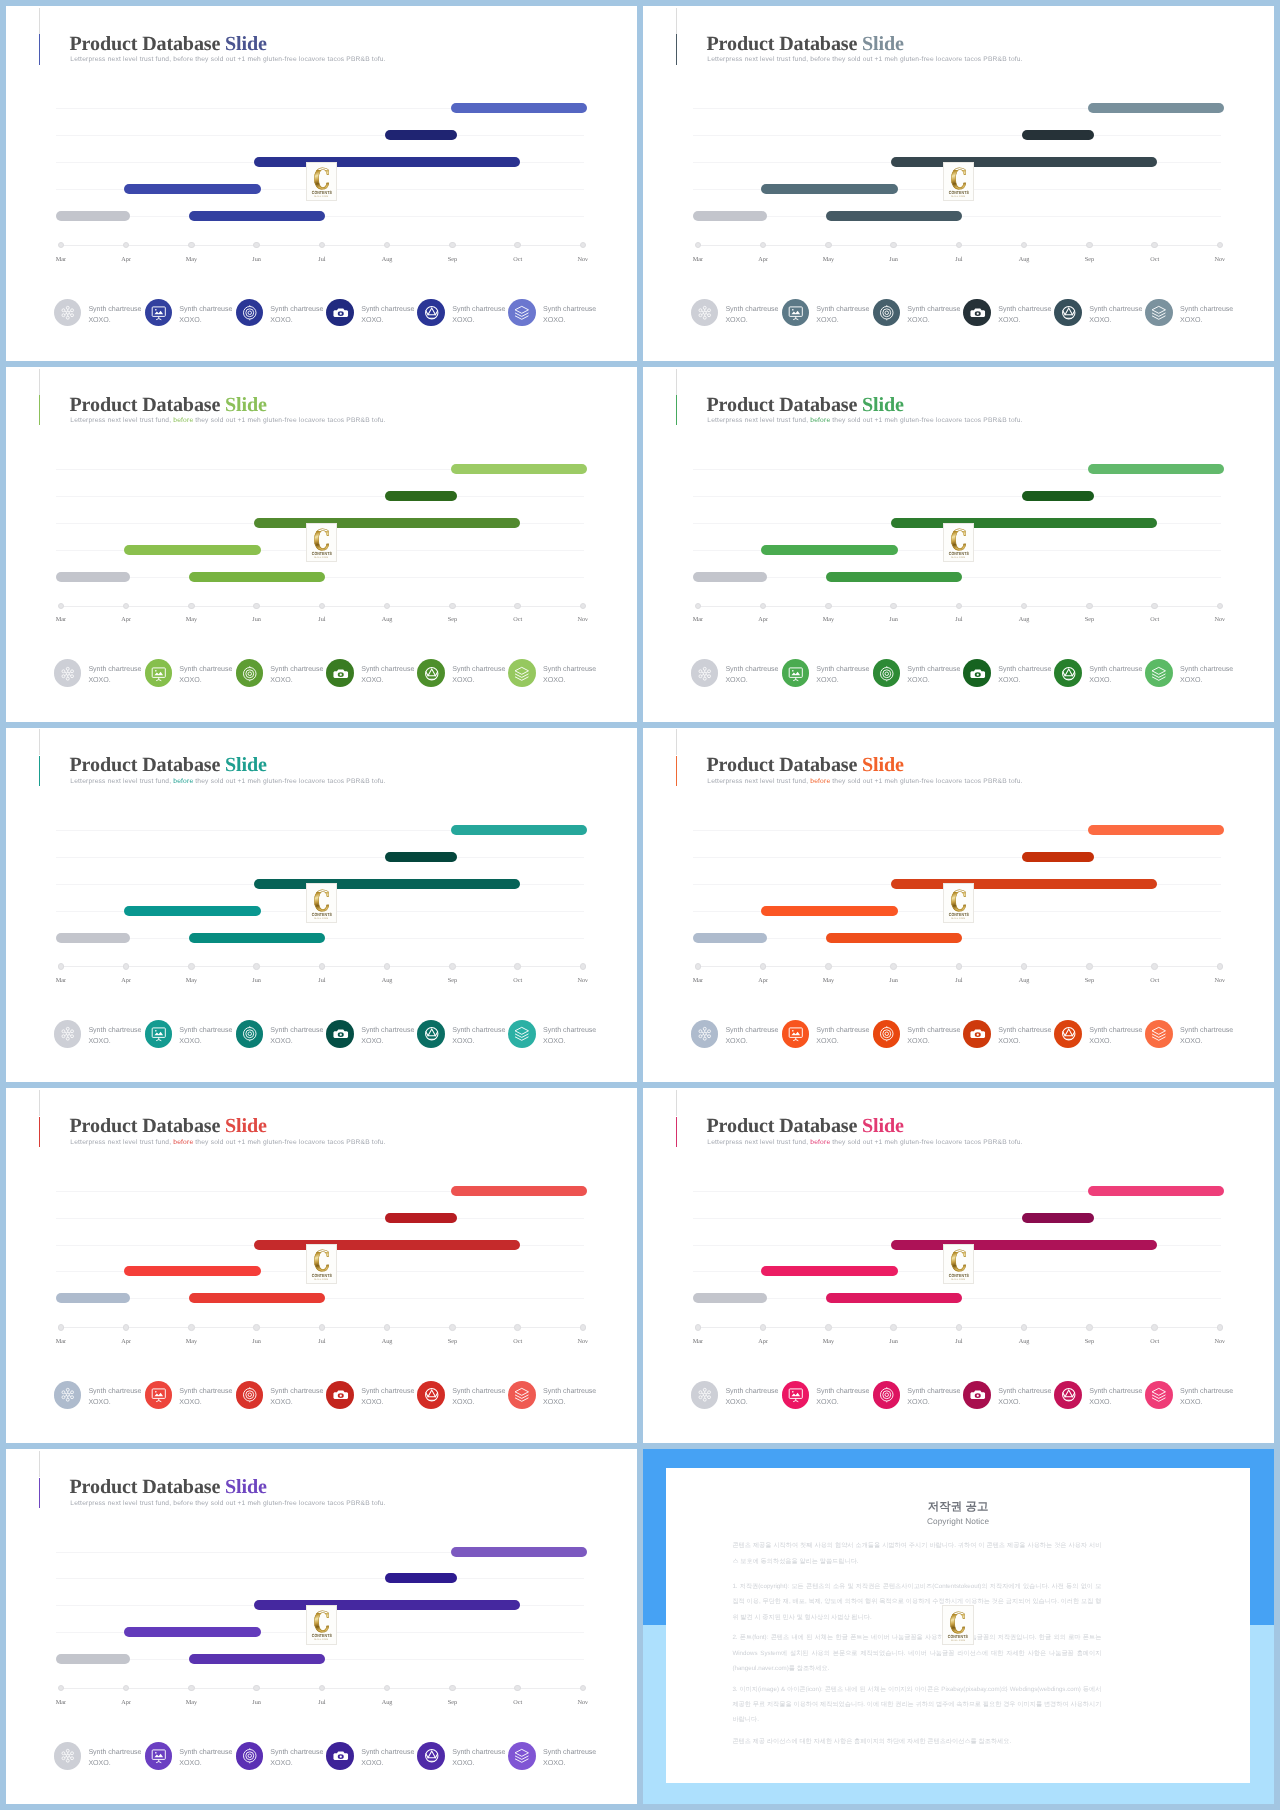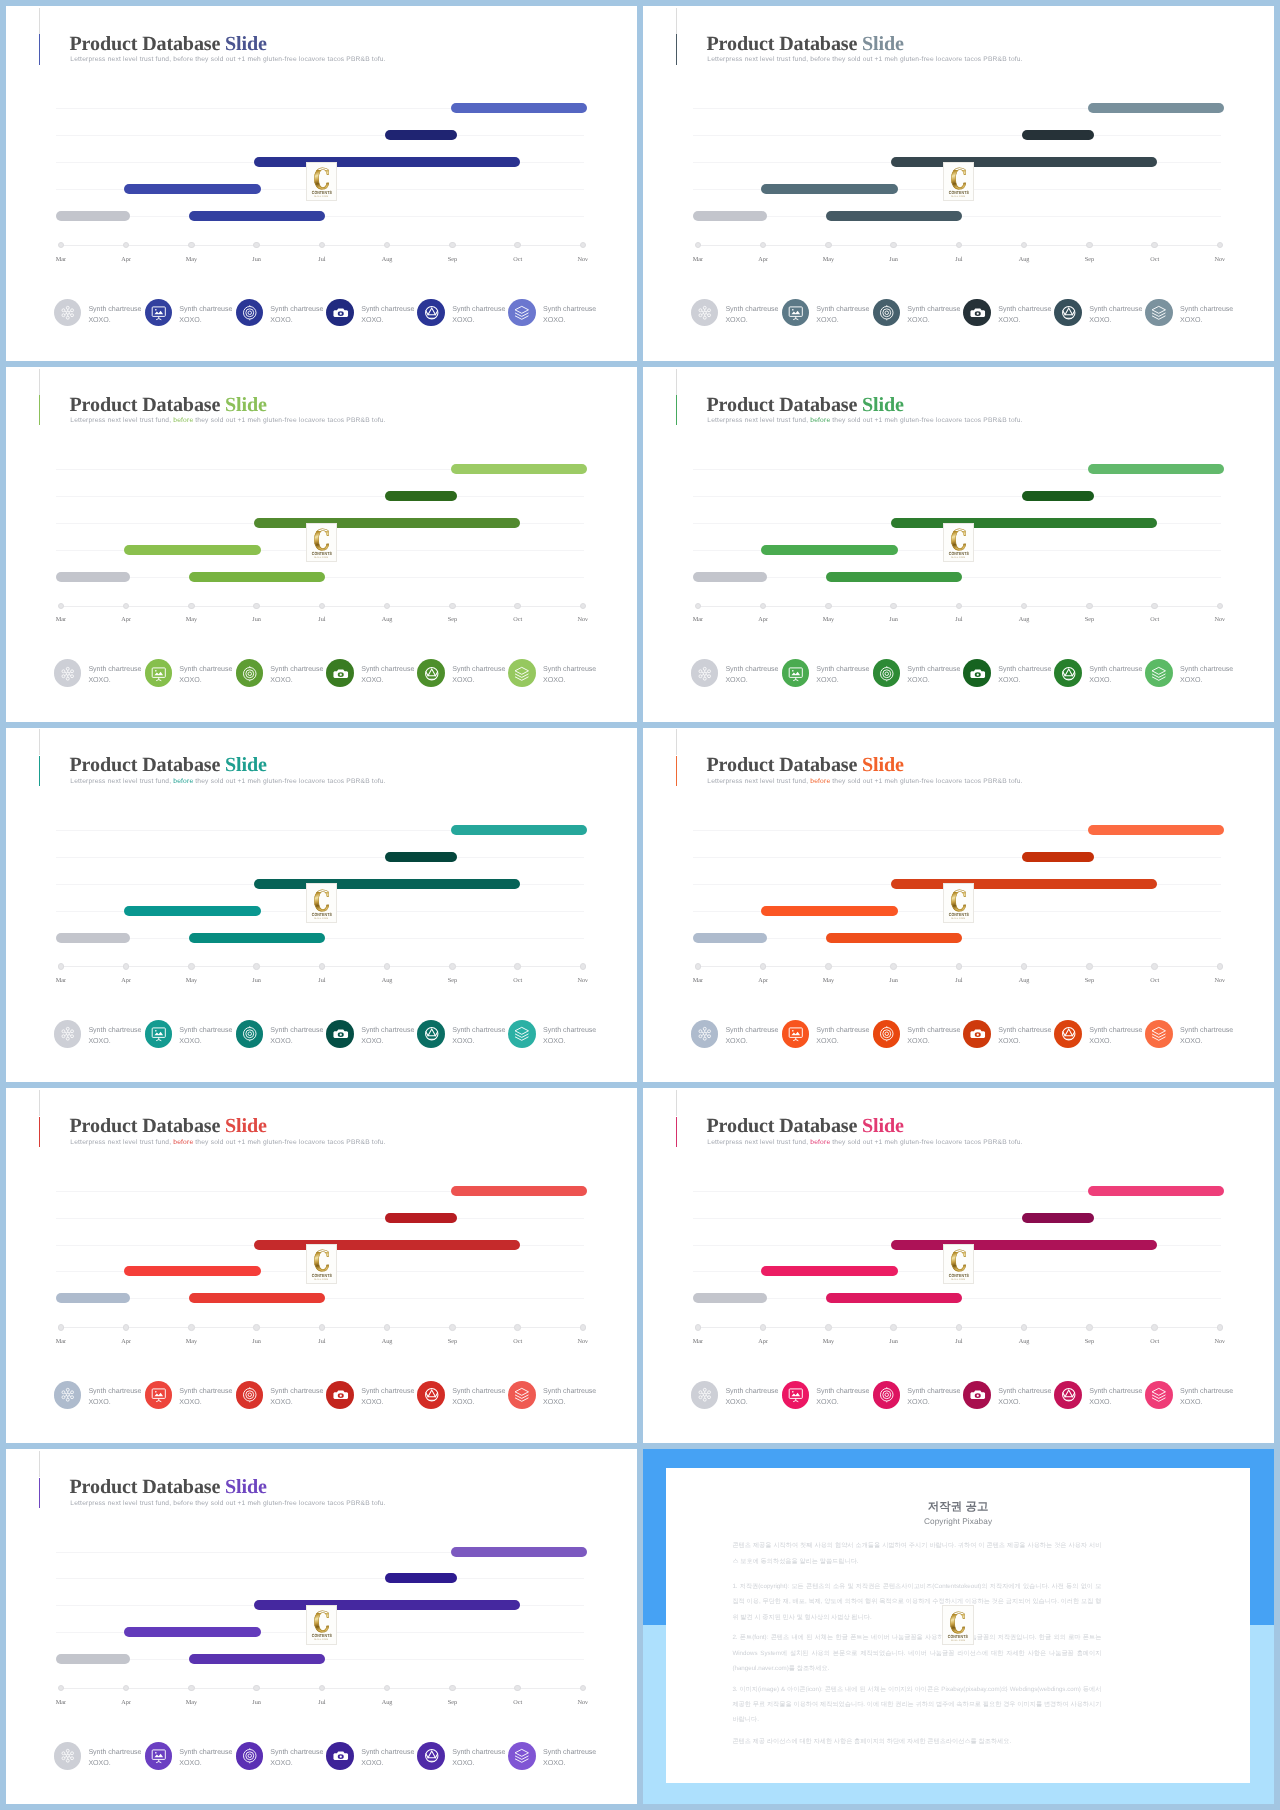--- a/index.html
+++ b/index.html
@@ -1221,21 +1221,21 @@
         </div>
       </div>
     </div>
   </div>
 <div class="cell" style="left:643.0px;top:1449.2px;width:631.0px;height:354.8px">
     <div class="cp">
       <div class="cptop" style="background:#46a2f4"></div>
       <div class="cpbot" style="background:#ade0fd"></div>
       <div class="cpinner">
         <div class="cptitleko">저작권 공고</div>
-        <div class="cptitleen">Copyright Pixabay</div>
+        <div class="cptitleen">Copyright Notice</div>
         <div class="cppar" style="top:70.1px">콘텐츠 제공을 시작하여 첫째 사용의 협약서 소개들을 시범하여 주시기 바랍니다. 귀하여 이 콘텐츠 제공을 사용하는 것은 사용자 서비스 보호에 동의하셨음을 알리는 말씀드립니다.</div>
         <div class="cppar" style="top:110.9px">1. 저작권(copyright): 모든 콘텐츠의 소유 및 저작권은 콘텐츠사이고비즈(Contentstokeout)의 저작자에게 있습니다. 사전 동의 없이 모집적 이용, 무단한 재, 배포, 복제, 양도에 의하여 행위 목적으로 이용하게 수정하시게 이용하는 것은 금지되어 있습니다. 이러한 모집 행위 발견 시 중지된 민사 및 형사상의 사법상 됩니다.</div>
         <div class="cppar" style="top:162.2px">2. 폰트(font): 콘텐츠 내에 된 서체는 한글 폰트는 네이버 나눔글꼴을 사용하였으며 나눔글꼴의 저작권입니다. 한글 외의 로마 폰트는 Windows System에 설치된 사용의 본문으로 제작되었습니다. 네이버 나눔글꼴 라이선스에 대한 자세한 사항은 나눔글꼴 홈페이지(hangeul.naver.com)를 참조하세요.</div>
         <div class="cppar" style="top:213.4px">3. 이미지(image) &amp; 아이콘(icon): 콘텐츠 내에 된 서체는 이미지와 아이콘은 Pixabay(pixabay.com)와 Webdings(webdings.com) 등에서 제공한 무료 저작물을 이용하여 제작되었습니다. 이에 대한 권리는 귀하의 범주에 속하므로 필요한 경우 이미지를 변경하여 사용하시기 바랍니다.</div>
         <div class="cppar" style="top:265.8px">콘텐츠 제공 라이선스에 대한 자세한 사항은 홈페이지의 하단에 자세한 콘텐츠라이선스를 참조하세요.</div>
       </div>
       <div class="wm" style="left:299.4px;top:156.3px">
         <div class="c">C</div>
         <div class="n">CONTENTS</div>
         <div class="s">MALL.COM</div>

